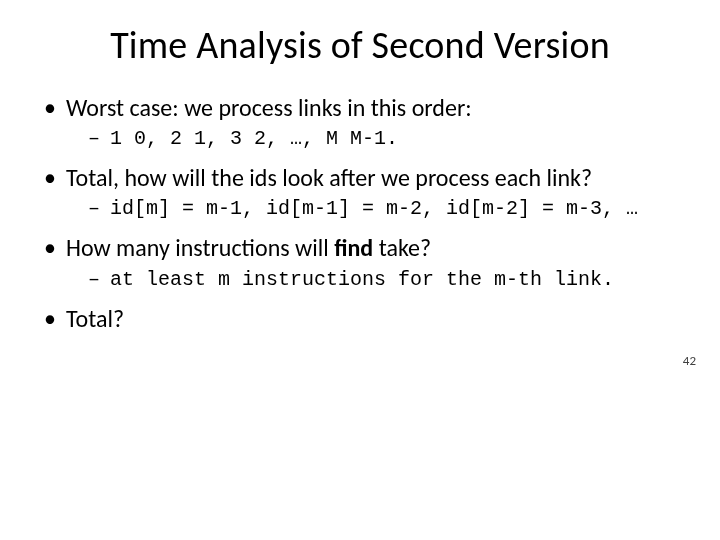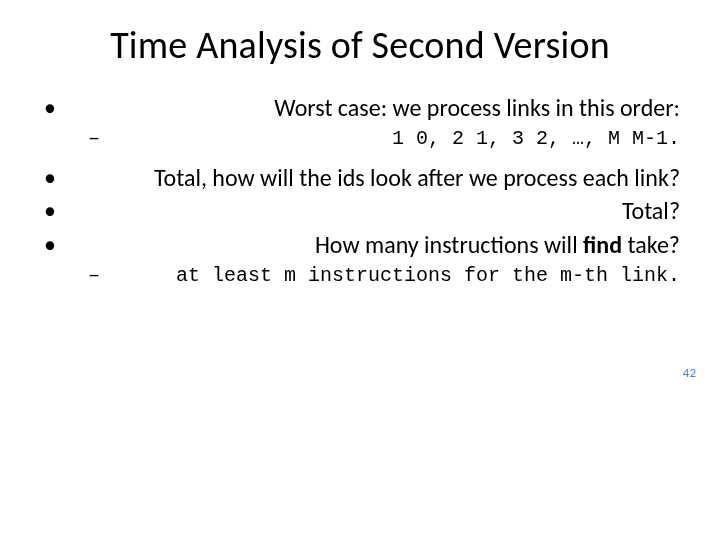--- a/index.html
+++ b/index.html
@@ -31,21 +31,20 @@
     list-style: none;
     margin: 0;
     padding: 0;
   }
   ul.top > li {
     position: relative;
     padding-left: 26px;
     font-size: 24px;
     line-height: 1.3;
     margin-bottom: 2px;
-    text-align: right;
   }
   ul.top > li::before {
     content: "•";
     position: absolute;
     left: 4px;
     top: 0;
     font-size: 24px;
   }
   ul.sub {
     list-style: none;
@@ -62,24 +61,24 @@
   ul.sub > li::before {
     content: "–";
     position: absolute;
     left: 22px;
     top: 0;
     font-size: 20px;
   }
   .bold { font-weight: 700; }
   .pagenum {
     position: absolute;
-    bottom: 0;
+    bottom: 12px;
     right: 24px;
     font-size: 13px;
-    color: #3b82f6;
+    color: #404040;
   }
 </style>
 </head>
 <body>
 
 <div class="slide">
   <div class="title">Time Analysis of Second Version</div>
 
   <ul class="top">
 
@@ -87,31 +86,36 @@
       <span>Worst case: we process links in this order:</span>
       <ul class="sub">
         <li>
           <span>1 0, 2 1, 3 2, …, M M-1.</span>
         </li>
       </ul>
     </li>
 
     <li>
       <span>Total, how will the ids look after we process each link?</span>
-    </li>
-
-    <li>
-      <span>Total?</span>
+      <ul class="sub">
+        <li>
+          <span>id[m] = m-1, id[m-1] = m-2, id[m-2] = m-3, …</span>
+        </li>
+      </ul>
     </li>
 
     <li>
       <span>How many instructions will </span><span class="bold">find</span><span> take?</span>
       <ul class="sub">
         <li>
           <span>at least m instructions for the m-th link.</span>
         </li>
       </ul>
     </li>
 
+    <li>
+      <span>Total?</span>
+    </li>
+
   </ul>
 
   <div class="pagenum">42</div>
 </div>
 
 </body></html>

